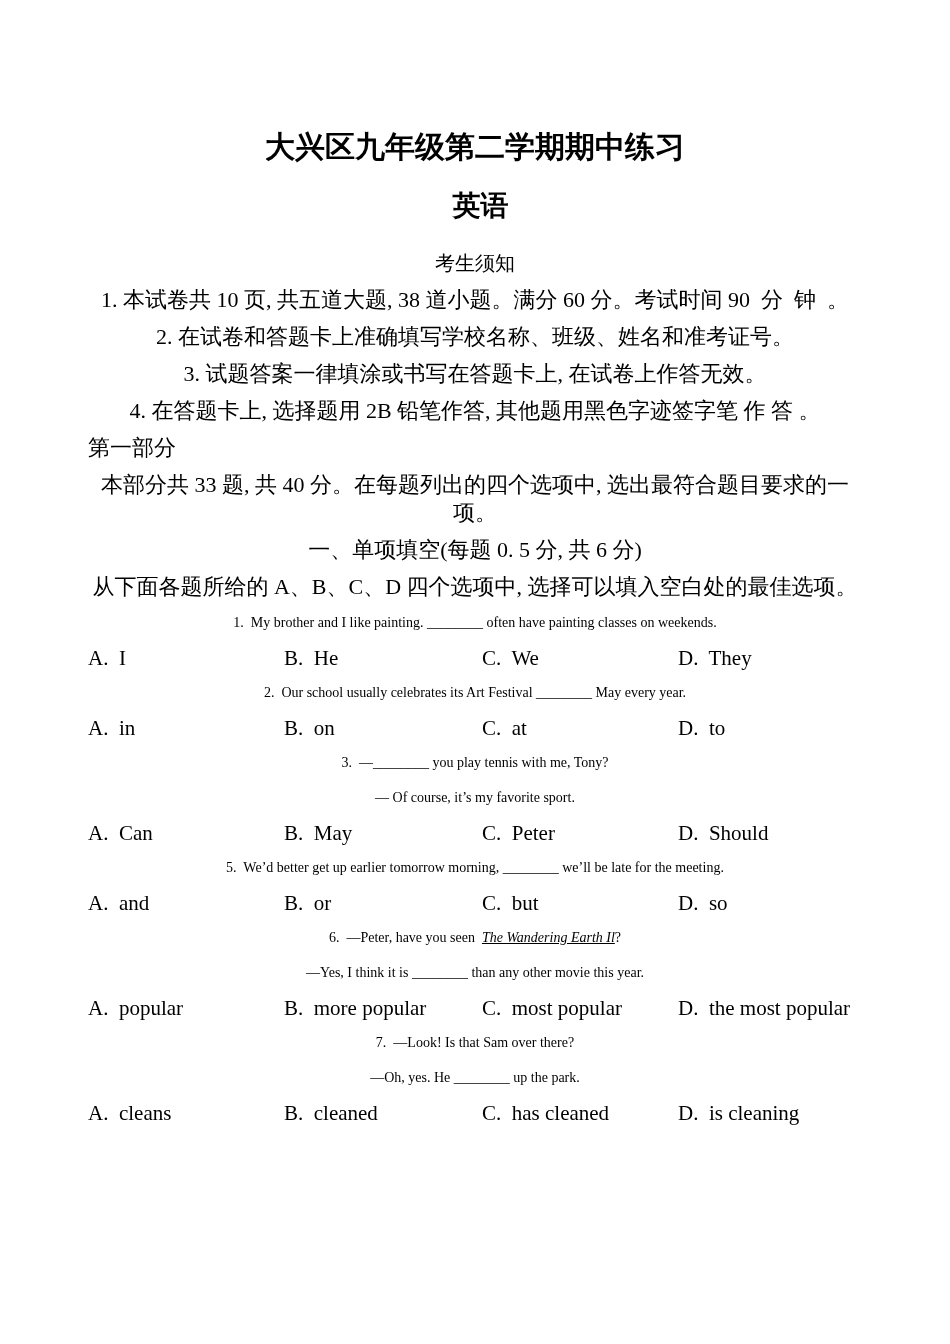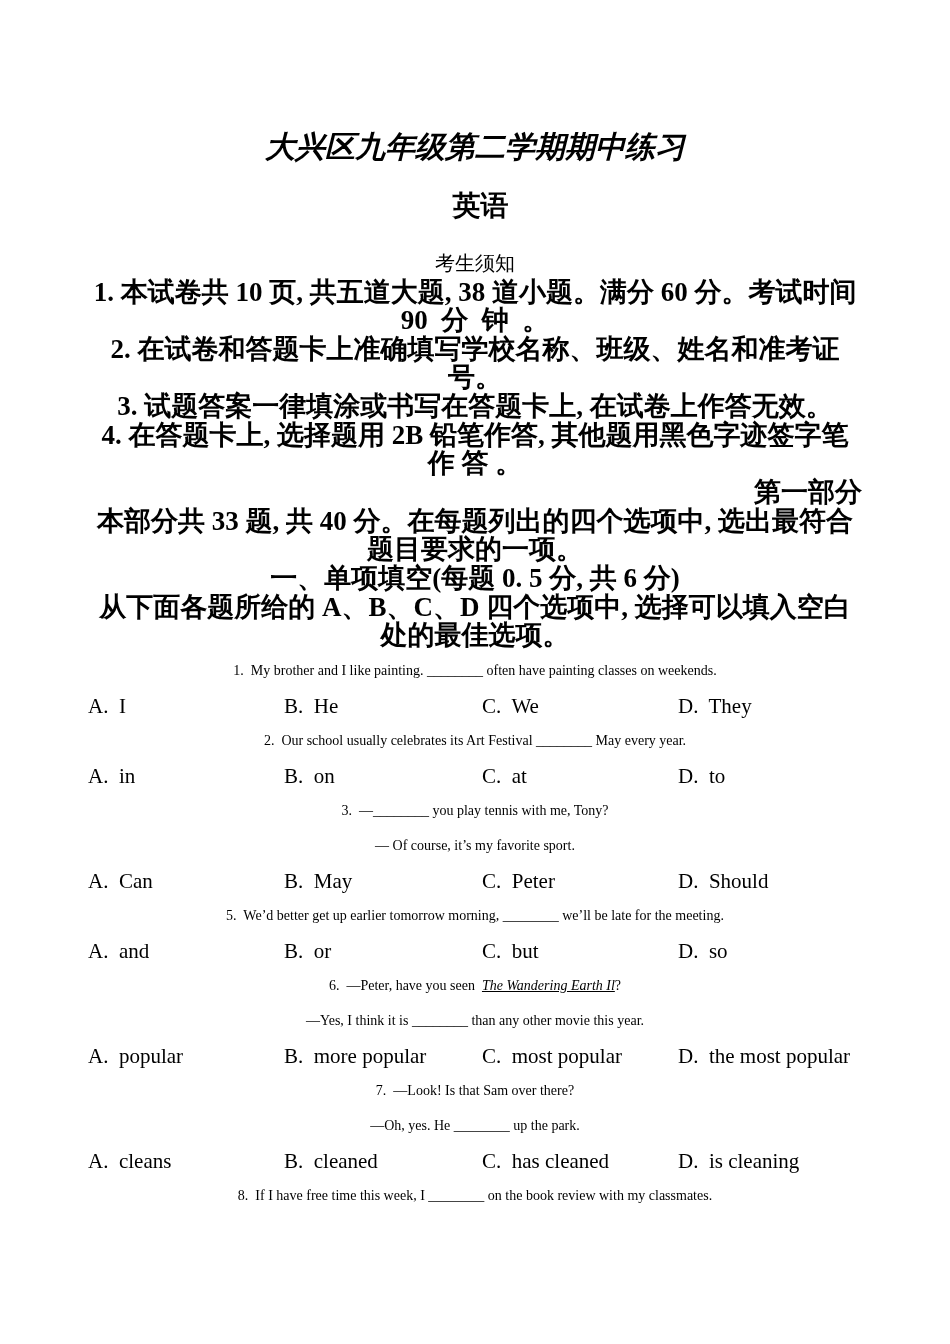--- a/index.html
+++ b/index.html
@@ -16,44 +16,43 @@
   .content { padding: 0 88px; }
   .line { white-space: pre-wrap; text-align: center; }
 
   .title {
     padding-top: 131px;
     font-size: 30px;
     line-height: 32px;
     font-weight: bold;
     text-align: center;
     white-space: pre-wrap;
-    font-style: italic;
   }
   .subject {
     margin-top: 28px;
     font-size: 28px;
     line-height: 30px;
     font-weight: bold;
     text-align: center;
     white-space: pre-wrap;
     padding-left: 11px;
   }
   .notice-header {
     margin-top: 28px;
     font-size: 20px;
     line-height: 28px;
     font-weight: normal;
   }
   .zh {
-    font-size: 27px;
+    font-size: 22px;
     line-height: 28px;
-    font-weight: bold;
-    margin-top: 1px;
+    font-weight: normal;
+    margin-top: 9px;
   }
-  .center { text-align: right; }
+  .center { text-align: left; }
   .en {
     font-size: 14px;
     line-height: 26px;
     font-weight: normal;
     margin-top: 9px;
   }
   .opts {
     display: grid;
     grid-template-columns: 196px 198px 196px auto;
     margin-top: 9px;
@@ -142,18 +141,15 @@
       <div class="en line">7.  —Look! Is that Sam over there?</div>
       <div class="en line">—Oh, yes. He ________ up the park.</div>
       <div class="opts">
         <span class="opt">A.  cleans</span>
         <span class="opt">B.  cleaned</span>
         <span class="opt">C.  has cleaned</span>
         <span class="opt">D.  is cleaning</span>
       </div>
     </div>
 
-    <div>
-      <div class="en line">8.  If I have free time this week, I ________ on the book review with my classmates.</div>
-    </div>
 
   </div>
 </div>
 
 </body></html>

